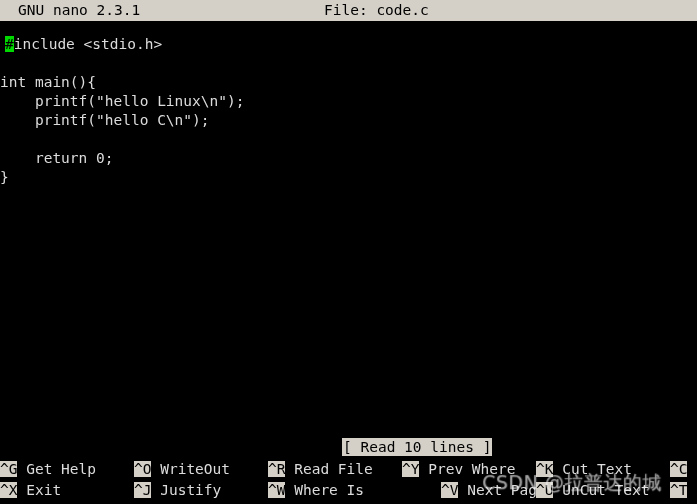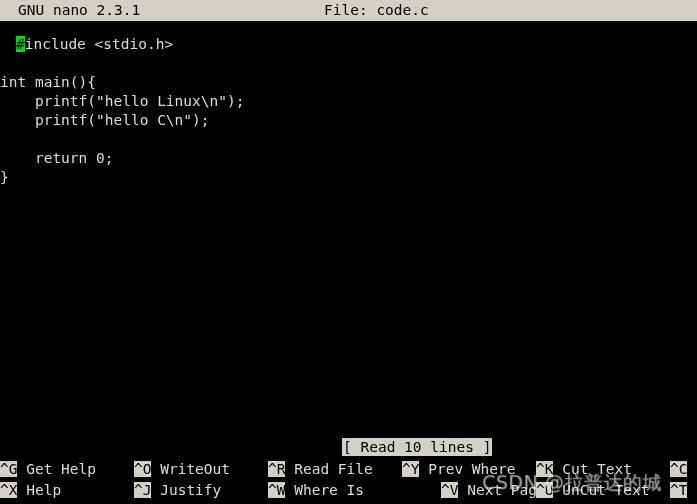--- a/index.html
+++ b/index.html
@@ -144,21 +144,21 @@
 <body>
 
 <div id="screen">
 
   <div class="titlebar">
     <span class="seg tb-app">GNU nano 2.3.1</span>
     <span class="seg tb-file">File: code.c</span>
   </div>
 
   <div class="editor">
-    <div class="codeline" style="top:12px;left:16px;text-align:center;"><span class="cursor-cell">#</span><span>include &lt;stdio.h&gt;</span></div>
+    <div class="codeline" style="top:12px;left:5px;text-align:center;"><span class="cursor-cell">#</span><span>include &lt;stdio.h&gt;</span></div>
     <div class="codeline" style="top:31px;left:0px;"><span></span></div>
     <div class="codeline" style="top:50px;left:0px;"><span>int main(){</span></div>
     <div class="codeline" style="top:69px;left:0px;"><span>    printf("hello Linux\n");</span></div>
     <div class="codeline" style="top:88px;left:0px;"><span>    printf("hello C\n");</span></div>
     <div class="codeline" style="top:107px;left:0px;"><span></span></div>
     <div class="codeline" style="top:126px;left:0px;"><span>    return 0;</span></div>
     <div class="codeline" style="top:145px;left:0px;"><span>}</span></div>
   </div>
 
   <div class="statusbar">
@@ -170,21 +170,21 @@
     <div class="sc-row sc-row-0">
       <span class="sc-item" style="left:134px;"><span class="sc-key">^O</span><span class="sc-label"> WriteOut</span></span>
       <span class="sc-item" style="left:0px;"><span class="sc-key">^G</span><span class="sc-label"> Get Help</span></span>
       <span class="sc-item" style="left:268px;"><span class="sc-key">^R</span><span class="sc-label"> Read File</span></span>
       <span class="sc-item" style="left:402px;"><span class="sc-key">^Y</span><span class="sc-label"> Prev Where</span></span>
       <span class="sc-item" style="left:536px;"><span class="sc-key">^K</span><span class="sc-label"> Cut Text</span></span>
       <span class="sc-item" style="left:670px;"><span class="sc-key">^C</span><span class="sc-label"></span></span>
     </div>
 
     <div class="sc-row sc-row-1">
-      <span class="sc-item" style="left:0px;"><span class="sc-key">^X</span><span class="sc-label"> Help</span></span>
+      <span class="sc-item" style="left:0px;"><span class="sc-key">^X</span><span class="sc-label"> Exit</span></span>
       <span class="sc-item" style="left:134px;"><span class="sc-key">^J</span><span class="sc-label"> Justify</span></span>
       <span class="sc-item" style="left:268px;"><span class="sc-key">^W</span><span class="sc-label"> Where Is</span></span>
       <span class="sc-item" style="left:402px;padding-left:39px;"><span class="sc-key">^V</span><span class="sc-label"> Next Page</span></span>
       <span class="sc-item" style="left:536px;"><span class="sc-key">^U</span><span class="sc-label"> UnCut Text</span></span>
       <span class="sc-item" style="left:670px;"><span class="sc-key">^T</span><span class="sc-label"></span></span>
     </div>
 
   </div>
 
   <div class="watermark">CSDN @拉普达的城</div>

